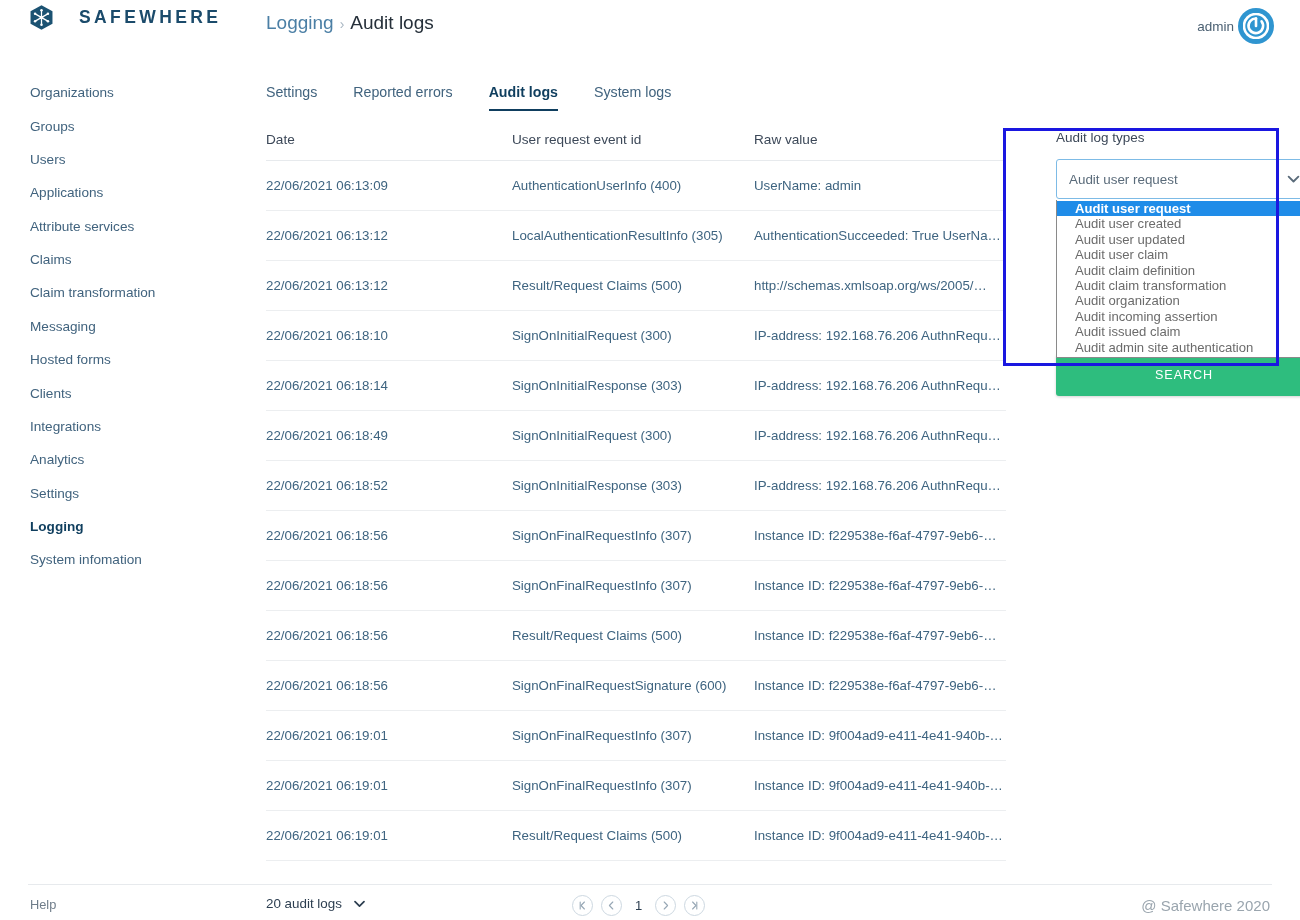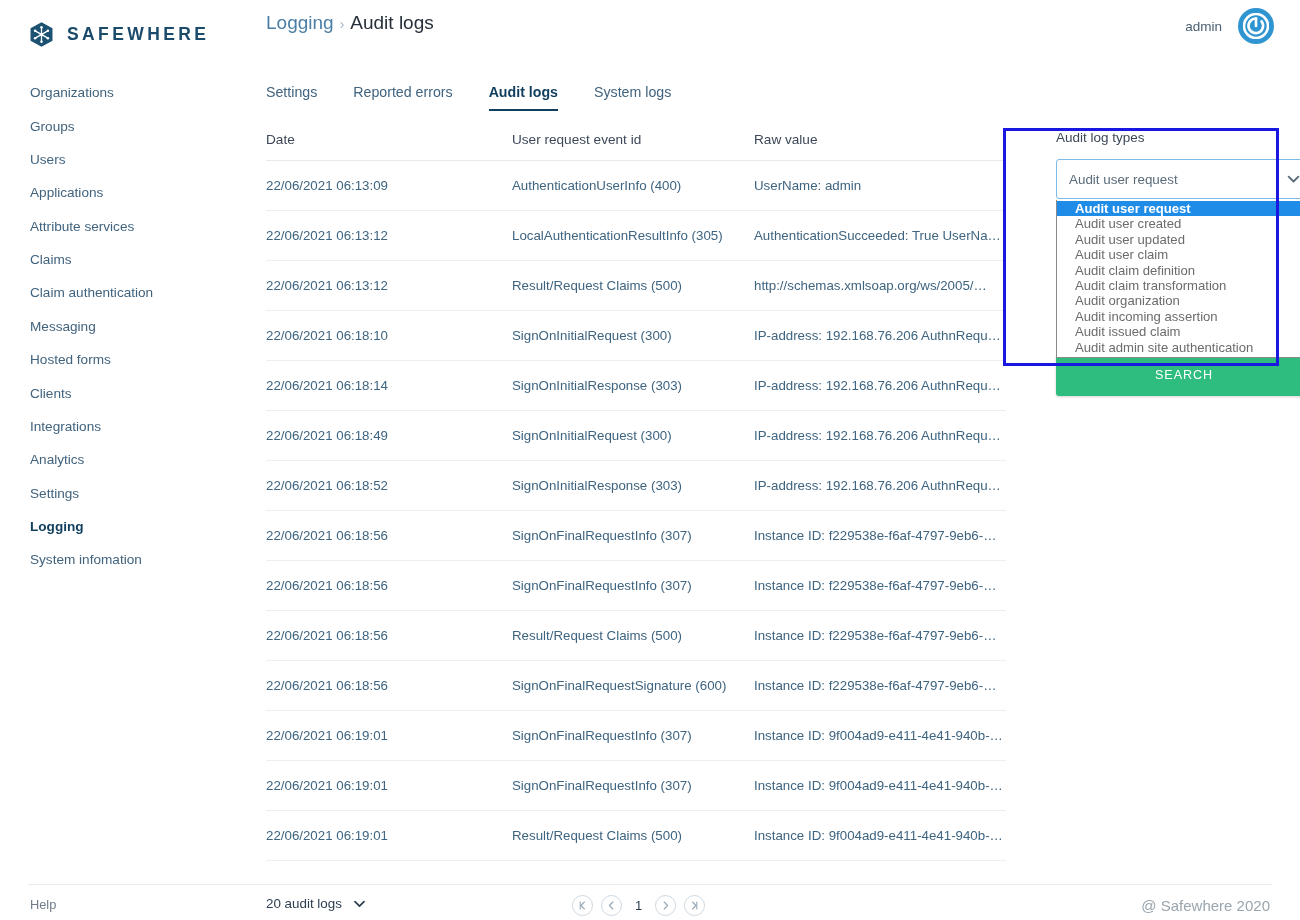--- a/index.html
+++ b/index.html
@@ -12,39 +12,39 @@
     color: #3c4858;
     overflow: hidden;
   }
   .page { position: relative; width: 1300px; height: 920px; }
 
   
   .header {
     position: absolute; top: 0; left: 0; width: 1300px; height: 62px;
   }
   .logo-wrap {
-    position: absolute; left: 28px; top: 21px;
-    display: flex; align-items: center; gap: 12px;
+    position: absolute; left: 28px; top: 4px;
+    display: flex; align-items: center; gap: 24px;
   }
   .logo-hex { width: 27px; height: 27px; display: block; }
   .logo-text {
     font-size: 17.5px; letter-spacing: 3.4px; color: #1b4b6b;
     font-weight: 600;
   }
   .breadcrumb {
     position: absolute; left: 266px; top: 12px;
     font-size: 19px; display: flex; align-items: baseline; gap: 6px;
   }
   .bc-parent { color: #4b7fa5; }
   .bc-sep { color: #a8b6c2; font-size: 14px; }
   .bc-current { color: #26303a; }
 
   .user-area {
     position: absolute; right: 26px; top: 8px;
-    display: flex; align-items: center; gap: 16px;
+    display: flex; align-items: center; gap: 4px;
   }
   .user-name { font-size: 13.5px; color: #4c6173; }
   .avatar {
     width: 36px; height: 36px; border-radius: 50%;
     background: #2f95d0; display: flex; align-items: center; justify-content: center;
     box-shadow: 0 0 0 2px #fff;
   }
 
   
   .sidebar {
@@ -226,21 +226,21 @@
     </div>
   </div>
 
   <nav class="sidebar" id="sidebar">
       <a class="nav-item">Organizations</a>
       <a class="nav-item">Groups</a>
       <a class="nav-item">Users</a>
       <a class="nav-item">Applications</a>
       <a class="nav-item">Attribute services</a>
       <a class="nav-item">Claims</a>
-      <a class="nav-item">Claim authentication</a>
+      <a class="nav-item">Claim transformation</a>
       <a class="nav-item">Messaging</a>
       <a class="nav-item">Hosted forms</a>
       <a class="nav-item">Clients</a>
       <a class="nav-item">Integrations</a>
       <a class="nav-item">Analytics</a>
       <a class="nav-item">Settings</a>
       <a class="nav-item active">Logging</a>
       <a class="nav-item">System infomation</a>
     </nav>
 

